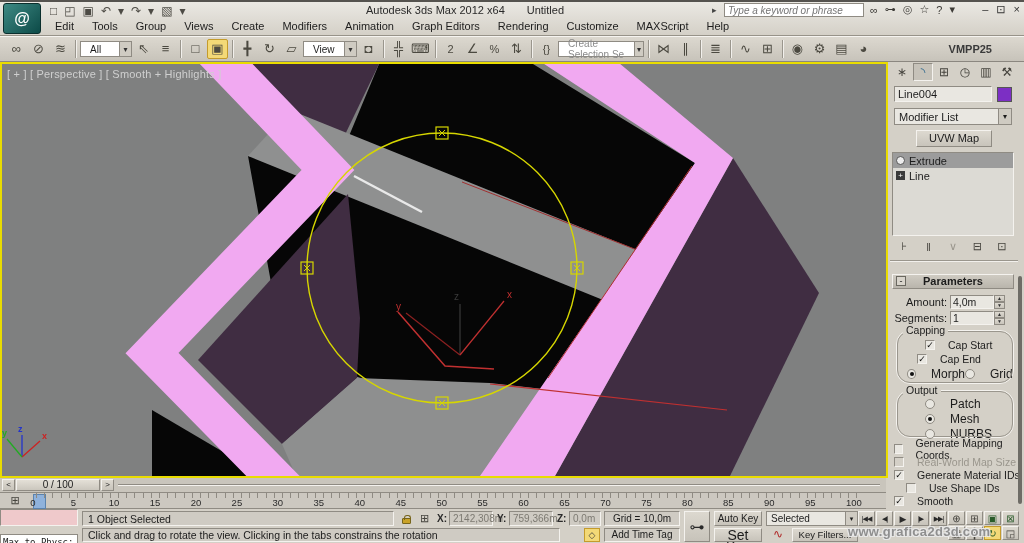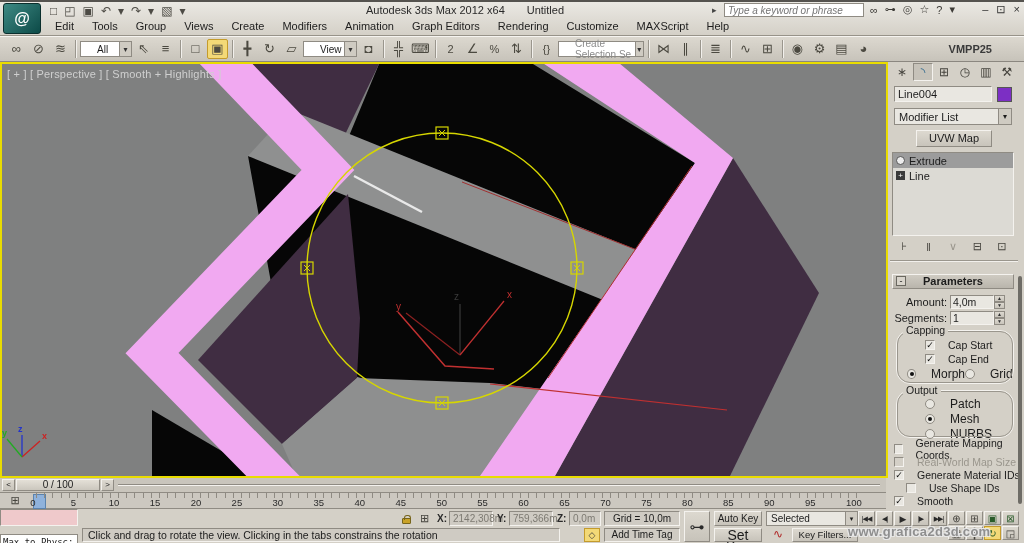--- a/index.html
+++ b/index.html
@@ -26,21 +26,21 @@
 
   
   #toolbar { position:absolute; left:0; top:36px; width:1024px; height:26px;
     background:linear-gradient(#DCD8CF,#C7C3BA); border-top:1px solid #F6F4F0; border-bottom:1px solid #8b8780;
     display:flex; align-items:center; padding:0 6px; gap:1px; }
   .ticon { width:21px; height:20px; display:flex; align-items:center; justify-content:center;
     color:#4b4940; font-size:13px; line-height:20px; }
   .ticon.small { font-size:11px; }
   .ticon.hl { background:#F3D977; border:1px solid #C49B2C; border-radius:2px; }
   .tsep { width:1px; height:18px; background:#9a968d; margin:0 3px; box-shadow:1px 0 0 #f2f0ec; }
-  .tdd { height:16px; background:#fff; border:1px solid #8f8b83; display:flex; align-items:center; font-size:10px; padding-left:16px; }
+  .tdd { height:16px; background:#fff; border:1px solid #8f8b83; display:flex; align-items:center; font-size:10px; padding-left:9px; }
   .tdd .dd-arrow { margin-left:auto; width:12px; height:14px; background:#CFCBC2; border-left:1px solid #8f8b83;
     font-size:8px; display:flex; align-items:center; justify-content:center; color:#333; }
   .vmpp { margin-left:auto; margin-right:26px; font-size:11px; font-weight:bold; color:#3a3a3a; }
 
   
   #viewport { position:absolute; left:0; top:62px; width:888px; height:416px;
     border:2px solid #E9DC00; background:#7F8080; }
   .vp-label { position:absolute; left:5px; top:4px; color:#CFCFCF; font-size:11px; letter-spacing:0.2px; }
 
   
@@ -385,21 +385,21 @@
         <span>▲</span>
         <span>▼</span>
       </span>
   </div>
   <div class="grp" style="top:268px; height:54px">
     <span class="legend">Capping</span>
     <div class="cbrow checked" style="margin:7px 0 0 28px">
       <span class="cb"></span>
       <span>Cap Start</span>
     </div>
-    <div class="cbrow checked" style="margin-left:28px">
+    <div class="cbrow checked" style="margin-left:20px">
       <span class="cb"></span>
       <span>Cap End</span>
     </div>
     <div style="display:flex; margin-left:10px">
       <div class="rbrow on" style="width:58px">
         <span class="rb"></span>
         <span>Morph</span>
       </div>
       <div class="rbrow">
         <span class="rb"></span>
@@ -481,20 +481,21 @@
       <span class="tl-num">85</span>
       <span class="tl-num">90</span>
       <span class="tl-num">95</span>
       <span class="tl-num">100</span>
     </div>
 </div>
 
 <div id="statusbar">
   <div class="listener-pink"></div>
   <div class="listener-white">Max to Physc:</div>
+  <div class="sel-status sunken">1 Object Selected</div>
   <div class="prompt sunken">Click and drag to rotate the view.  Clicking in the tabs constrains the rotation</div>
   <div class="mini-btn" style="left:398px">
       <span class="lockglyph"></span>
     </div>
   <div class="mini-btn" style="left:416px">⊞</div>
   <span class="coord-lab" style="left:437px">X:</span>
   <span class="coord-val sunken" style="left:449px; width:44px">2142,308m</span>
   <span class="coord-lab" style="left:497px">Y:</span>
   <span class="coord-val sunken" style="left:509px; width:44px">759,366m</span>
   <span class="coord-lab" style="left:557px">Z:</span>

